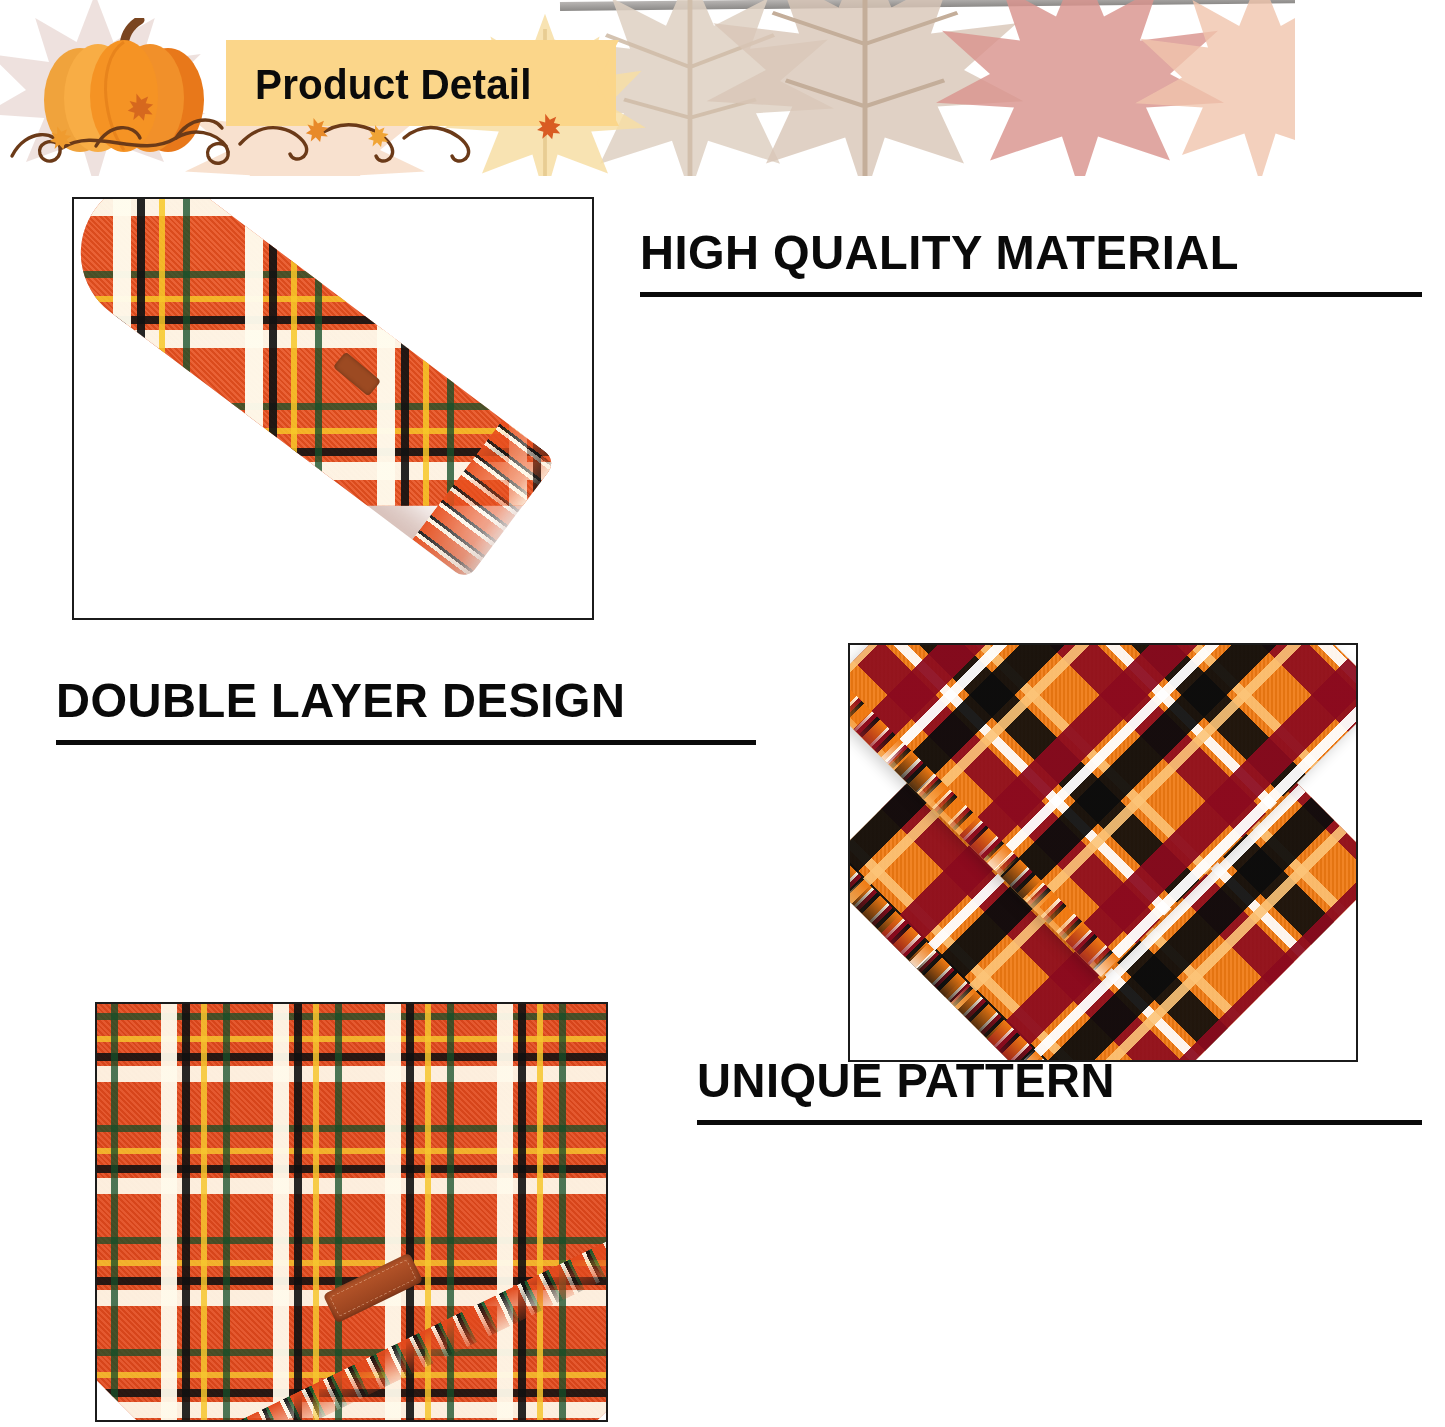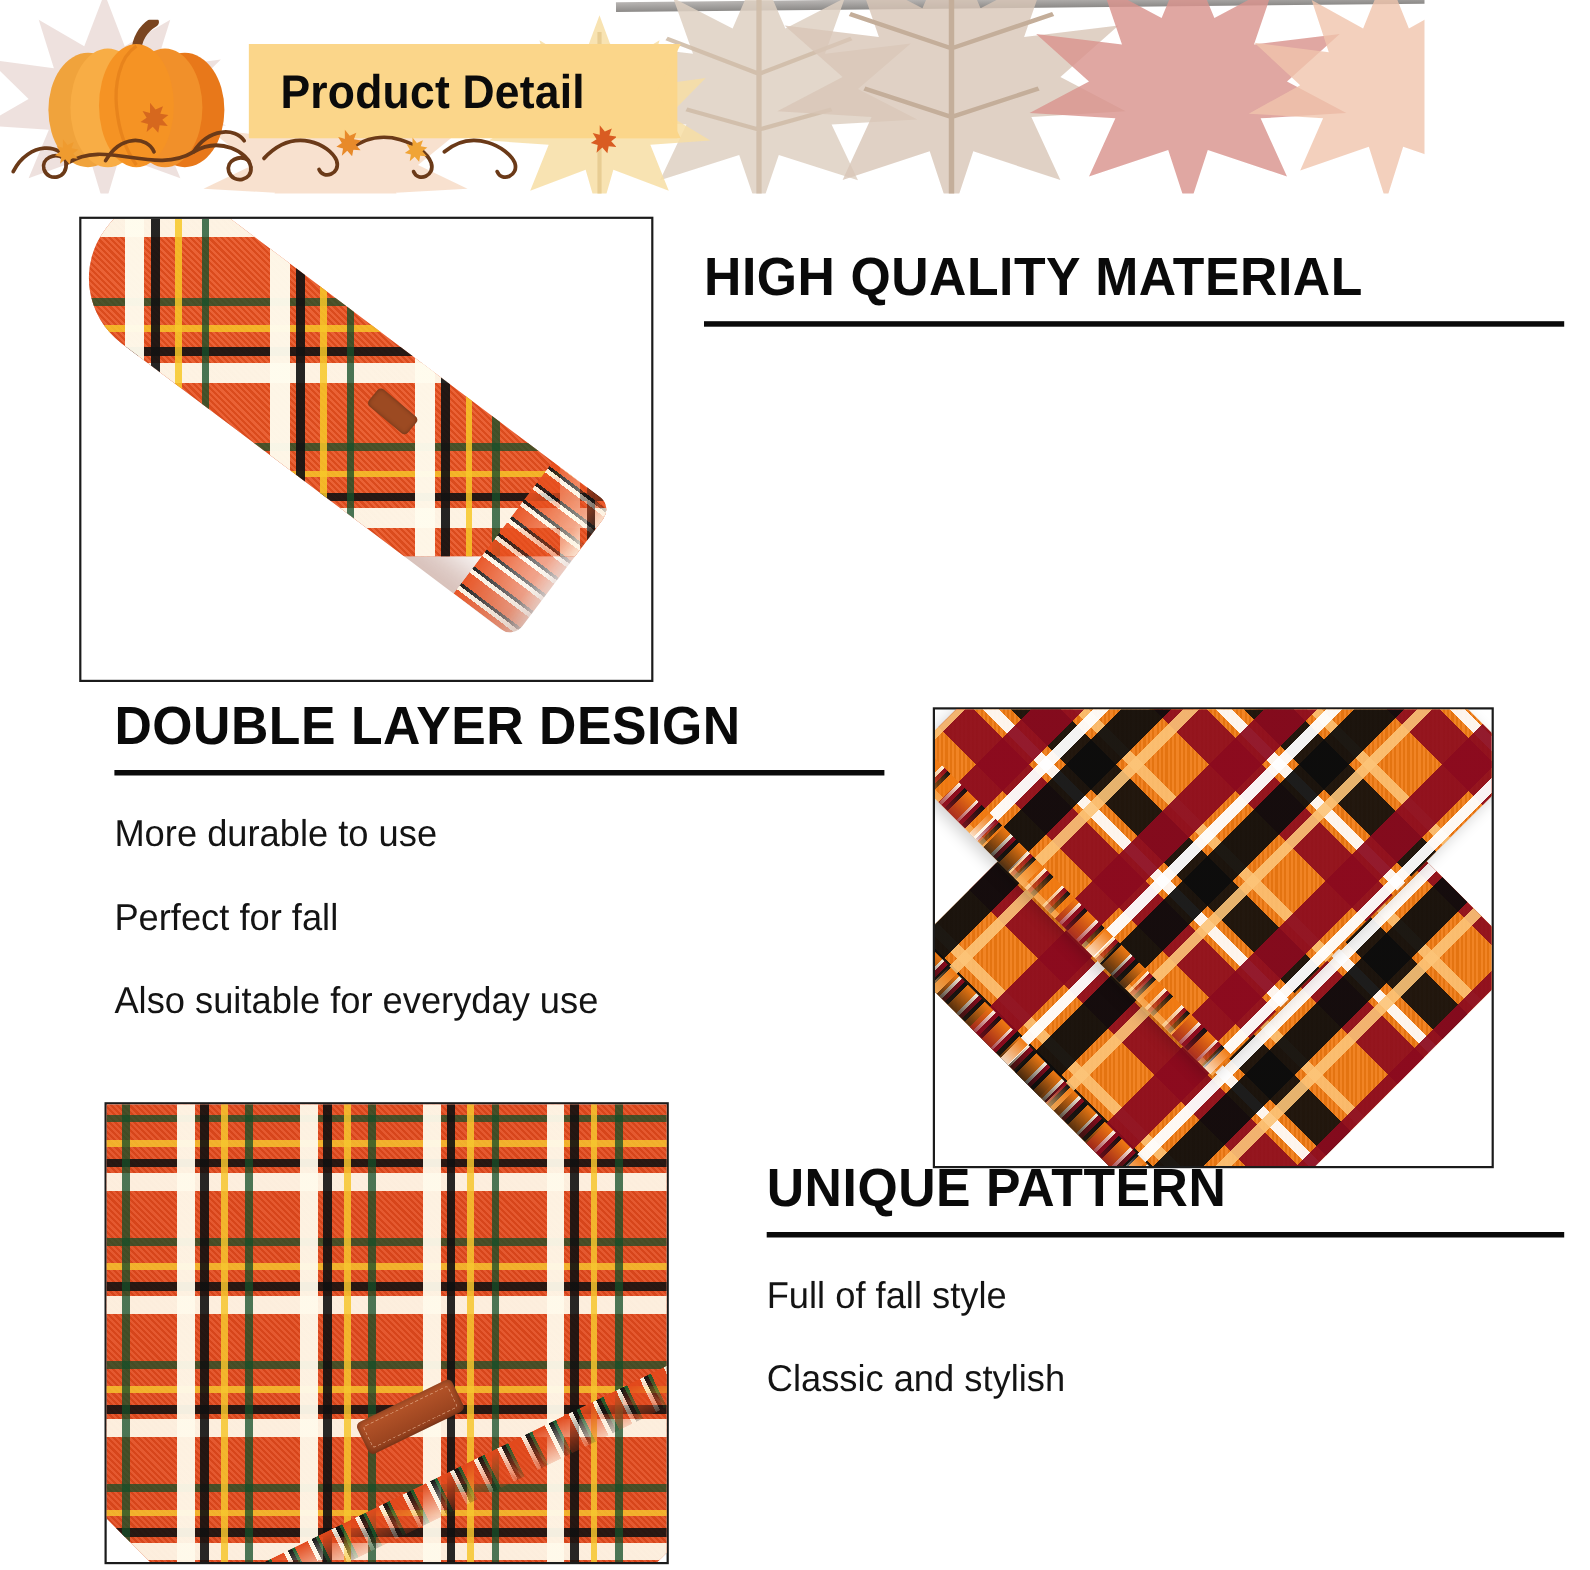--- a/index.html
+++ b/index.html
@@ -339,28 +339,23 @@
       <div class="roll-tag"></div>
     </div>
   </div>
 </div>
 
 <div class="block" style="left:640px; top:224px; width:782px;">
   <h2>HIGH QUALITY MATERIAL</h2>
   <div class="rule"></div>
 </div>
 
-<div class="block" style="left:56px; top:632px; width:700px;margin-left:48px;">
+<div class="block" style="left:56px; top:672px; width:700px;">
   <h2>DOUBLE LAYER DESIGN</h2>
   <div class="rule"></div>
-  <div class="lines">
-    <p>More durable to use</p>
-    <p>Perfect for fall</p>
-    <p>Also suitable for everyday use</p>
-  </div>
 </div>
 
 <div class="photo" style="left:848px; top:643px; width:510px; height:419px;">
   <div class="photo-inner">
     <div class="bandana-wrap">
       <div class="tri">
         <div class="plaidB"></div>
         <div class="fringe-h" style="bottom:0;"></div>
       </div>
       <div class="tri-fold">
@@ -379,17 +374,13 @@
       </div>
       <div class="flat-fringe"></div>
       <div class="leather-tag"></div>
     </div>
   </div>
 </div>
 
 <div class="block" style="left:697px; top:1052px; width:725px;">
   <h2>UNIQUE PATTERN</h2>
   <div class="rule"></div>
-  <div class="lines">
-    <p>Full of fall style</p>
-    <p>Classic and stylish</p>
-  </div>
 </div>
 
 </body></html>

